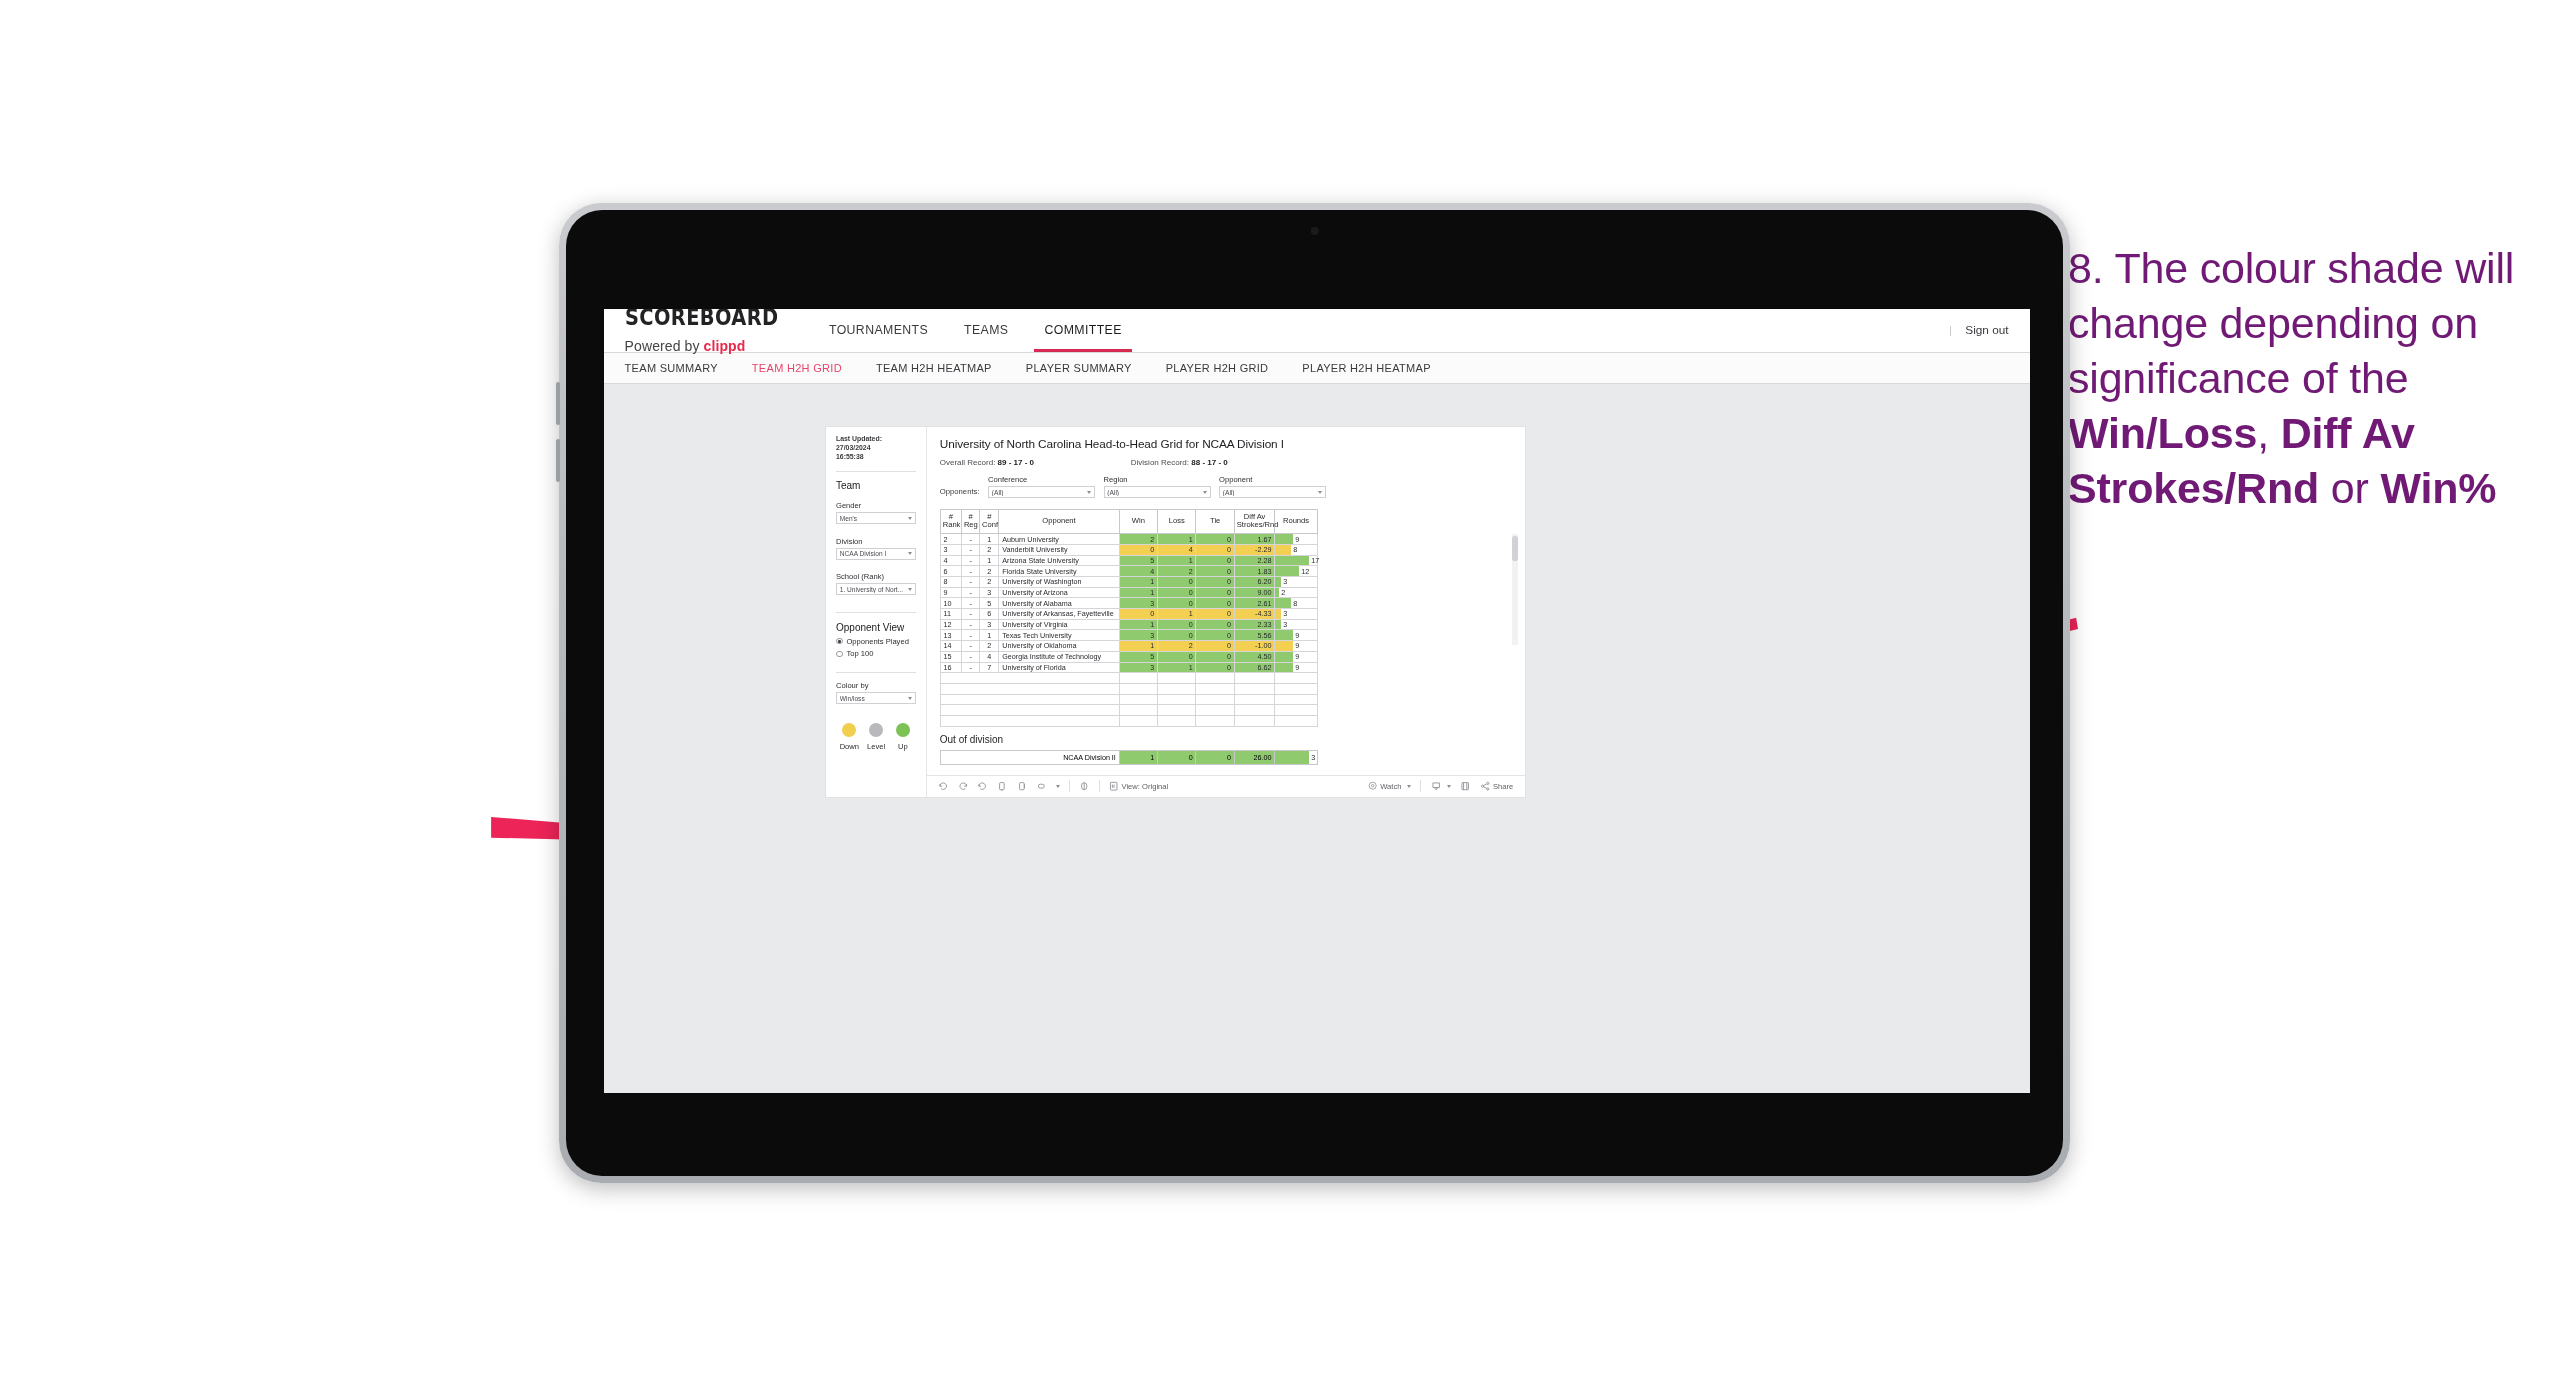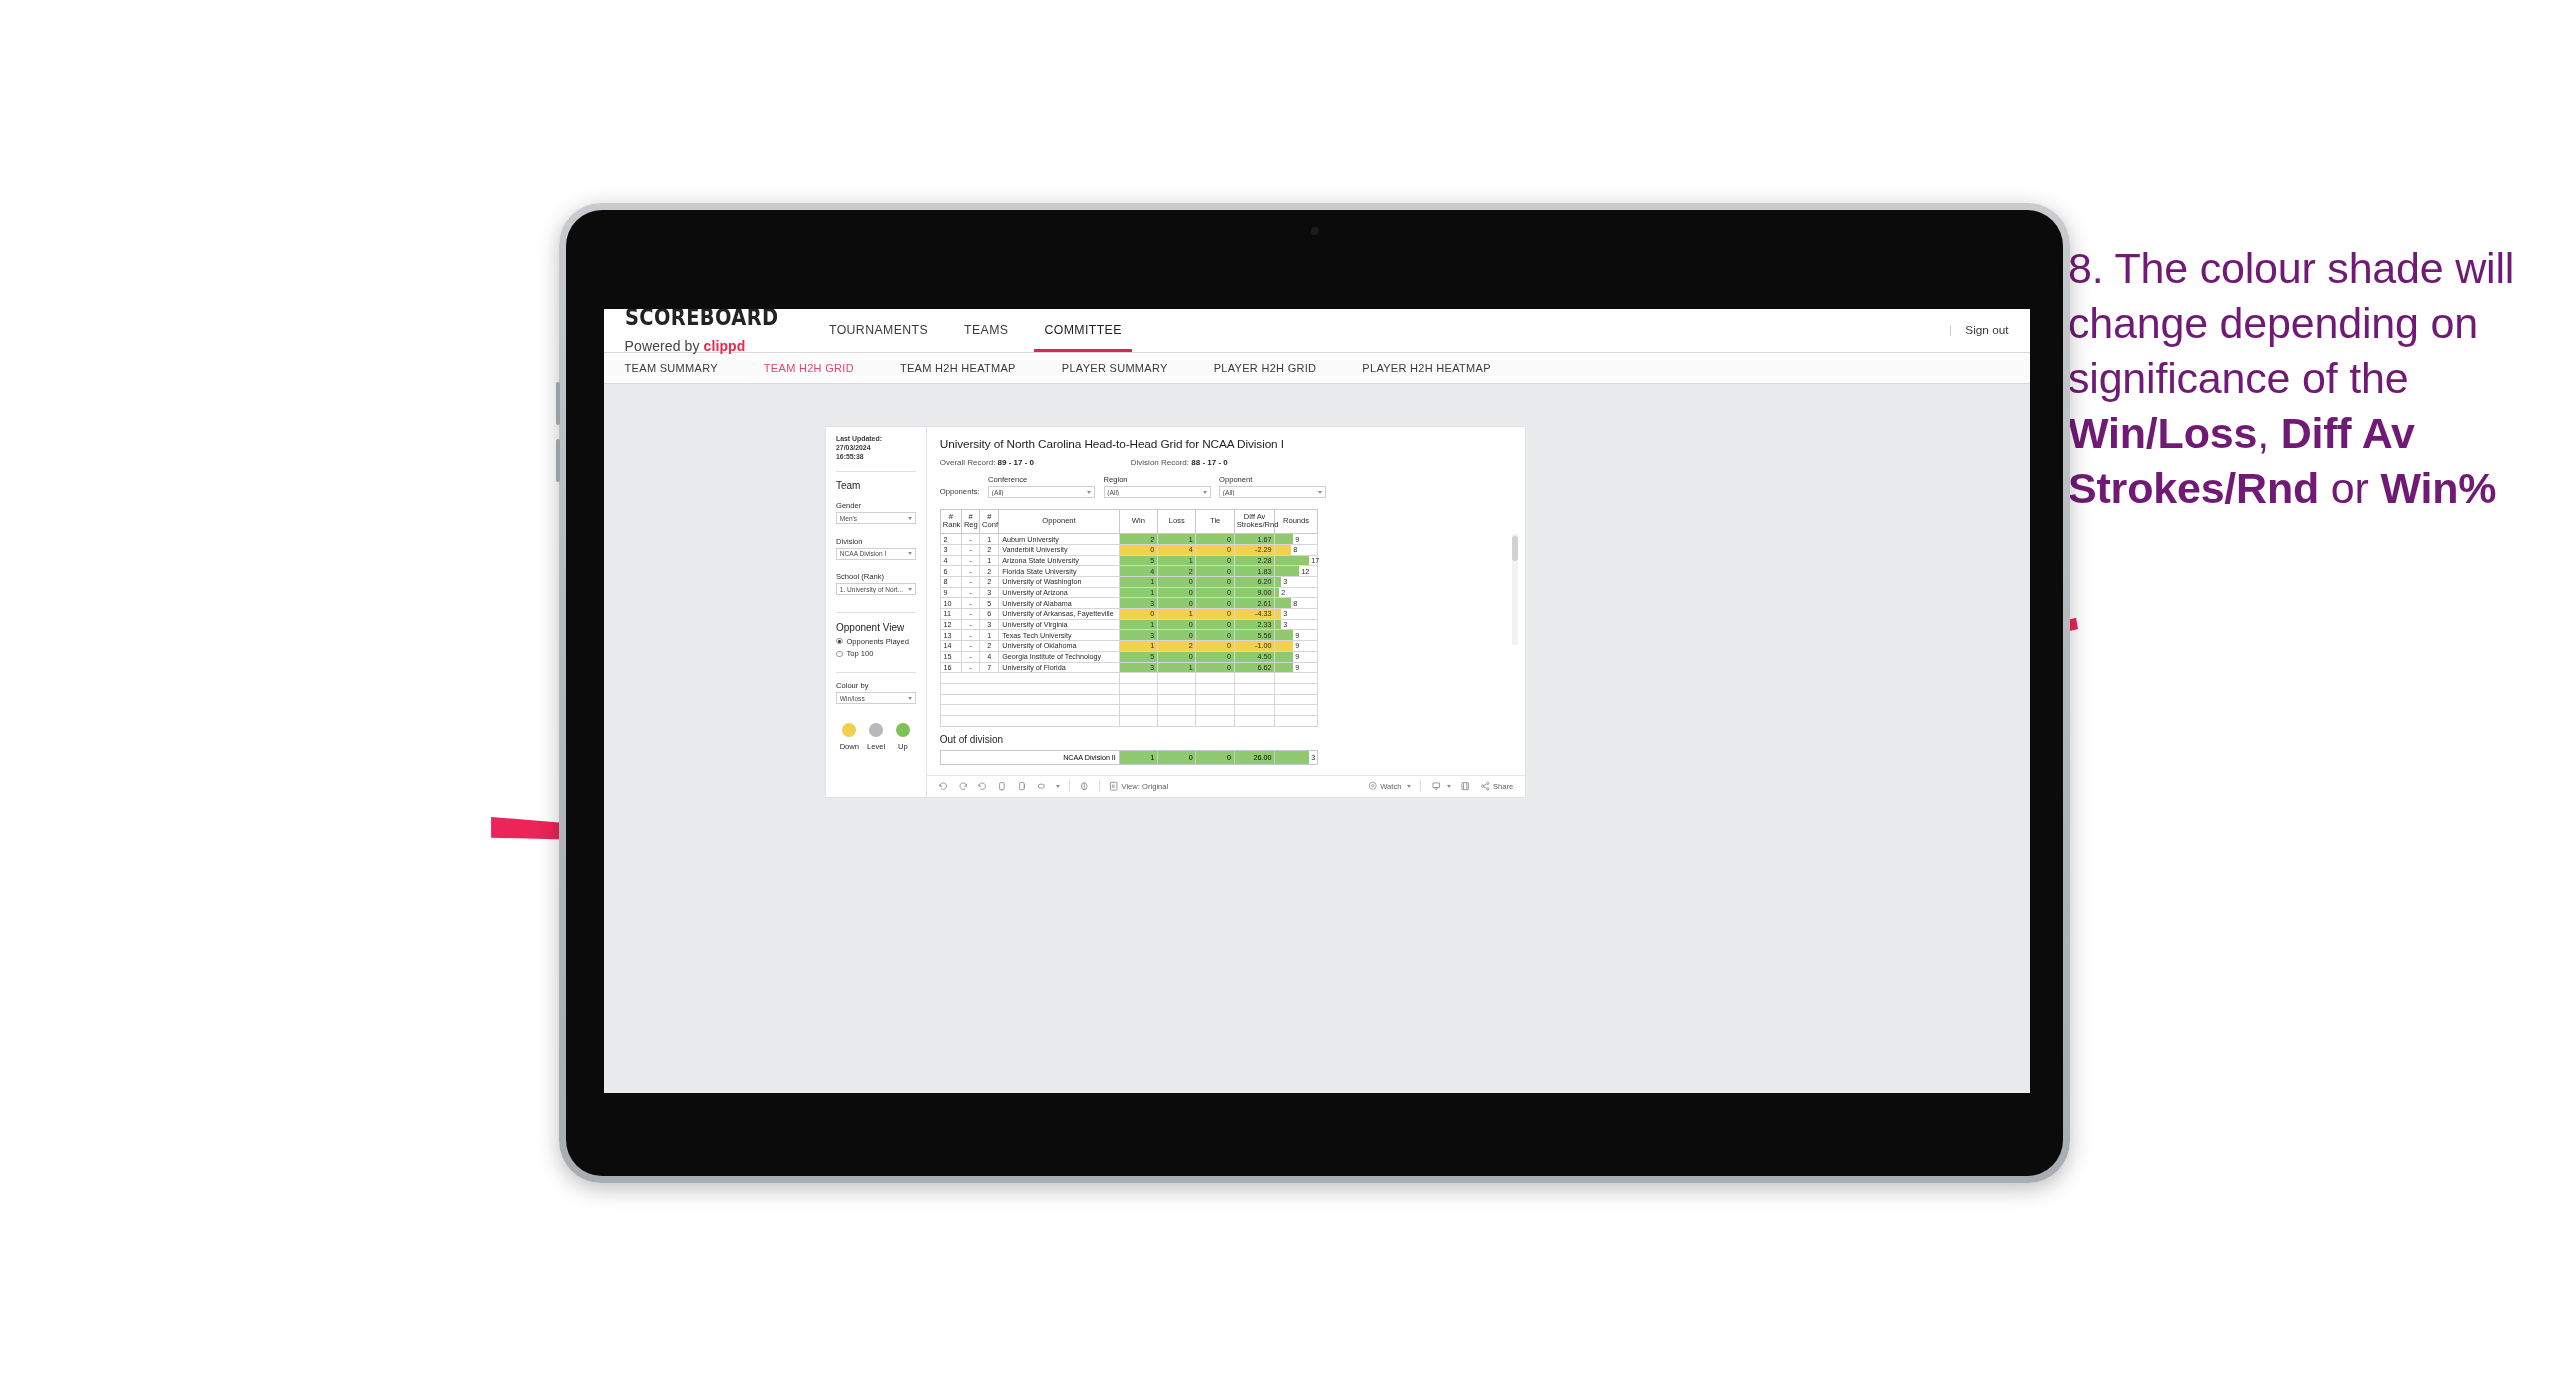--- a/index.html
+++ b/index.html
@@ -87,21 +87,21 @@
   }
   #signout-wrap {
     margin-left:auto; padding-right: 21px; display:flex; align-items:center; gap: 13.2px;
     font-size: 11.8px; color: #3a3a3e;
   }
   #signout-wrap .bar { color:#c7c7cc; }
   #signout { cursor:pointer; }
 
   #subnav {
     height: 31px; background: #fbfbfc; border-bottom: 0.9px solid #d9d9dd;
-    display:flex; align-items:center; padding-left: 21px; gap: 12px;
+    display:flex; align-items:center; padding-left: 21px; gap: 0;
   }
   #subnav .item {
     font-size: 11px; letter-spacing: 0.3px; color: #3a3a3e;
     padding: 0 17px 0 0; margin-right: 17px; cursor:pointer; white-space: nowrap;
   }
   #subnav .item.active { color: #e8446b; }
 
   
   #canvas-area {
     position: relative;

